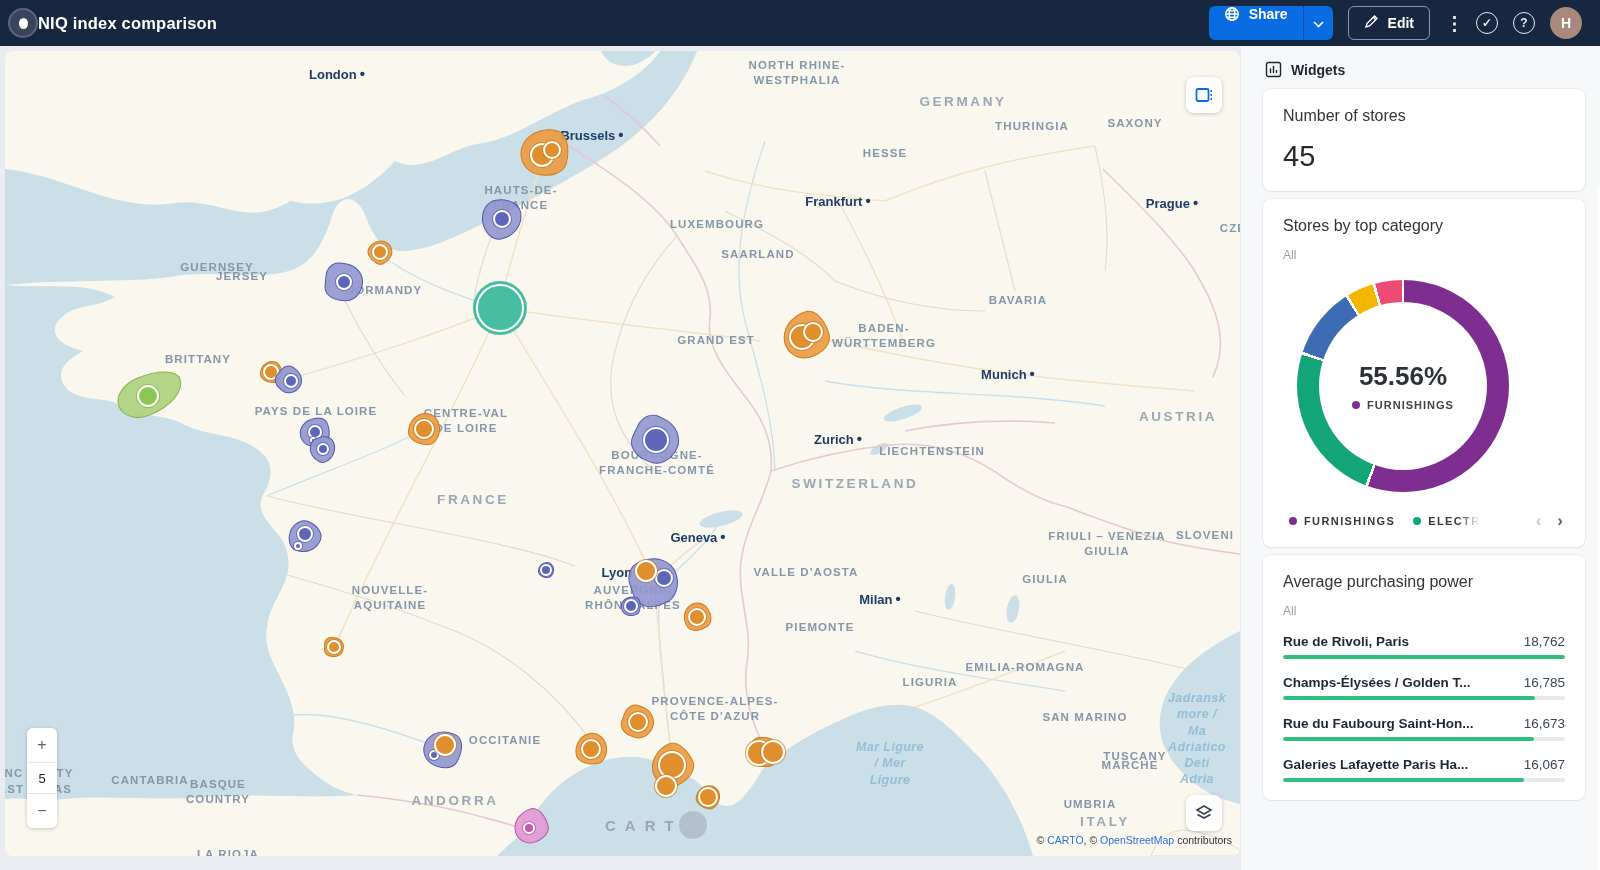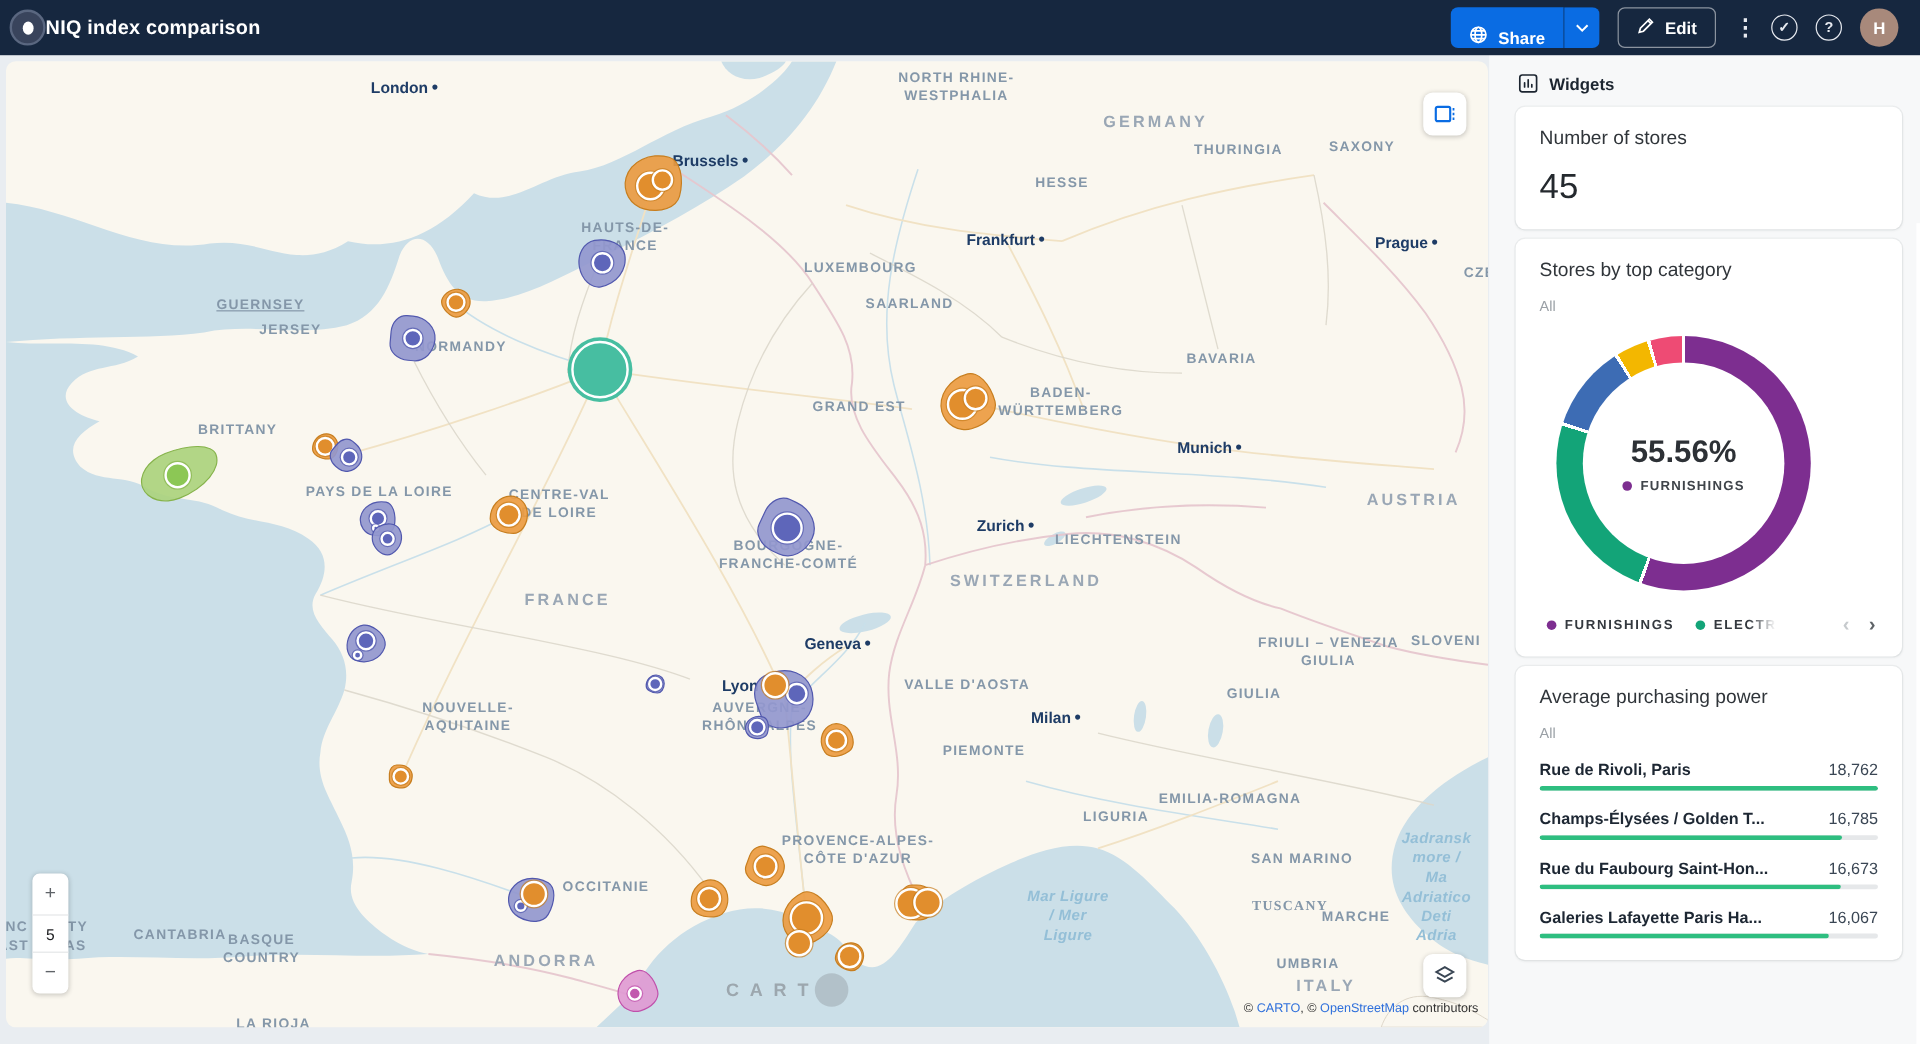--- a/index.html
+++ b/index.html
@@ -9,21 +9,21 @@
   
   .navbar { position:absolute; left:0; top:0; width:1600px; height:46px;
     background:#16273F; display:flex; align-items:center; padding:0 18px 0 8px; z-index:50; }
   .ws-logo { width:30px; height:30px; border-radius:50%; background:#39445C;
     border:2px solid #5A6780; position:relative; flex:0 0 auto; }
   .ws-logo::after { content:""; position:absolute; left:9px; top:8px; width:9px; height:11px;
     border-radius:50%; background:#fff; }
   .nav-title { color:#fff; font-size:16.5px; font-weight:700; margin-left:0; letter-spacing:.2px; }
   .nav-right { margin-left:auto; display:flex; align-items:center; gap:15px; }
   .share-split { display:flex; height:34px; }
-  .share-main { display:flex; align-items:flex-end; gap:9px; background:#0A6CE3; color:#fff;
+  .share-main { display:flex; align-items:flex-start; gap:9px; background:#0A6CE3; color:#fff;
     padding:0 15px; border-radius:6px 0 0 6px; font-size:14px; font-weight:700; cursor:pointer; }
   .share-caret { width:30px; background:#0A6CE3; border-left:1px solid rgba(0,0,0,.28);
     border-radius:0 6px 6px 0; display:flex; align-items:center; justify-content:center; cursor:pointer; }
   .edit-btn { height:34px; display:flex; align-items:center; gap:9px; color:#fff;
     border:1px solid rgba(255,255,255,.5); border-radius:6px; padding:0 15px;
     font-size:14px; font-weight:700; background:transparent; cursor:pointer; }
   .kebab { color:#E7EAF0; font-size:19px; font-weight:700; width:16px; text-align:center; cursor:pointer; line-height:1; }
   .nav-circle-icon { width:22px; height:22px; border:1.7px solid #E7EAF0; border-radius:50%;
     color:#E7EAF0; font-size:12px; font-weight:700; display:flex; align-items:center;
     justify-content:center; cursor:pointer; }
@@ -254,21 +254,21 @@
       <div class="map-lbl lbl-state" style="left: 995px; top: 75px; margin-left: 32px;">THURINGIA</div>
       <div class="map-lbl lbl-state" style="left: 1130px; top: 72px;">SAXONY</div>
       <div class="map-lbl lbl-state" style="left: 880px; top: 102px;">HESSE</div>
       <div class="map-lbl lbl-state" style="left: 712px; top: 173px;">LUXEMBOURG</div>
       <div class="map-lbl lbl-state" style="left: 753px; top: 203px;">SAARLAND</div>
       <div class="map-lbl lbl-state" style="left: 1013px; top: 249px;">BAVARIA</div>
       <div class="map-lbl lbl-state" style="left: 879px; top: 285px;">BADEN-
 WÜRTTEMBERG</div>
       <div class="map-lbl lbl-state" style="left: 516px; top: 147px;">HAUTS-DE-
 FRANCE</div>
-      <div class="map-lbl lbl-state" style="left: 212px; top: 204px; text-decoration: underline;">GUERNSEY</div>
+      <div class="map-lbl lbl-state" style="left: 212px; top: 216px;">GUERNSEY</div>
       <div class="map-lbl lbl-state" style="left: 237px; top: 225px;">JERSEY</div>
       <div class="map-lbl lbl-state" style="left: 379px; top: 239px;">NORMANDY</div>
       <div class="map-lbl lbl-state" style="left: 193px; top: 308px;">BRITTANY</div>
       <div class="map-lbl lbl-state" style="left: 311px; top: 360px;">PAYS DE LA LOIRE</div>
       <div class="map-lbl lbl-state" style="left: 461px; top: 370px;">CENTRE-VAL
 DE LOIRE</div>
       <div class="map-lbl lbl-state" style="left: 711px; top: 289px;">GRAND EST</div>
       <div class="map-lbl lbl-country" style="left: 468px; top: 449px;">FRANCE</div>
       <div class="map-lbl lbl-state" style="left: 652px; top: 412px;">BOURGOGNE-
 FRANCHE-COMTÉ</div>
@@ -281,21 +281,21 @@
       <div class="map-lbl lbl-state" style="left: 1200px; top: 484px;">SLOVENI</div>
       <div class="map-lbl lbl-state" style="left: 1040px; top: 528px;">GIULIA</div>
       <div class="map-lbl lbl-state" style="left: 628px; top: 547px;">AUVERGNE-
 RHÔNE-ALPES</div>
       <div class="map-lbl lbl-state" style="left: 385px; top: 547px;">NOUVELLE-
 AQUITAINE</div>
       <div class="map-lbl lbl-state" style="left: 815px; top: 576px;">PIEMONTE</div>
       <div class="map-lbl lbl-state" style="left: 1020px; top: 616px;">EMILIA-ROMAGNA</div>
       <div class="map-lbl lbl-state" style="left: 925px; top: 631px;">LIGURIA</div>
       <div class="map-lbl lbl-state" style="left: 1080px; top: 666px;">SAN MARINO</div>
-      <div class="map-lbl lbl-state" style="left: 1070px; top: 705px; font-family: Liberation Serif, serif;">TUSCANY</div>
+      <div class="map-lbl lbl-state" style="left: 1130px; top: 705px;">TUSCANY</div>
       <div class="map-lbl lbl-state" style="left: 1125px; top: 714px;">MARCHE</div>
       <div class="map-lbl lbl-state" style="left: 1085px; top: 753px;">UMBRIA</div>
       <div class="map-lbl lbl-country" style="left: 1100px; top: 771px;">ITALY</div>
       <div class="map-lbl lbl-state" style="left: 500px; top: 689px;">OCCITANIE</div>
       <div class="map-lbl lbl-state" style="left: 710px; top: 658px;">PROVENCE-ALPES-
 CÔTE D'AZUR</div>
       <div class="map-lbl lbl-country" style="left: 450px; top: 750px;">ANDORRA</div>
       <div class="map-lbl lbl-state" style="left: 145px; top: 729px;">CANTABRIA</div>
       <div class="map-lbl lbl-state" style="left: 213px; top: 741px;">BASQUE
 COUNTRY</div>

